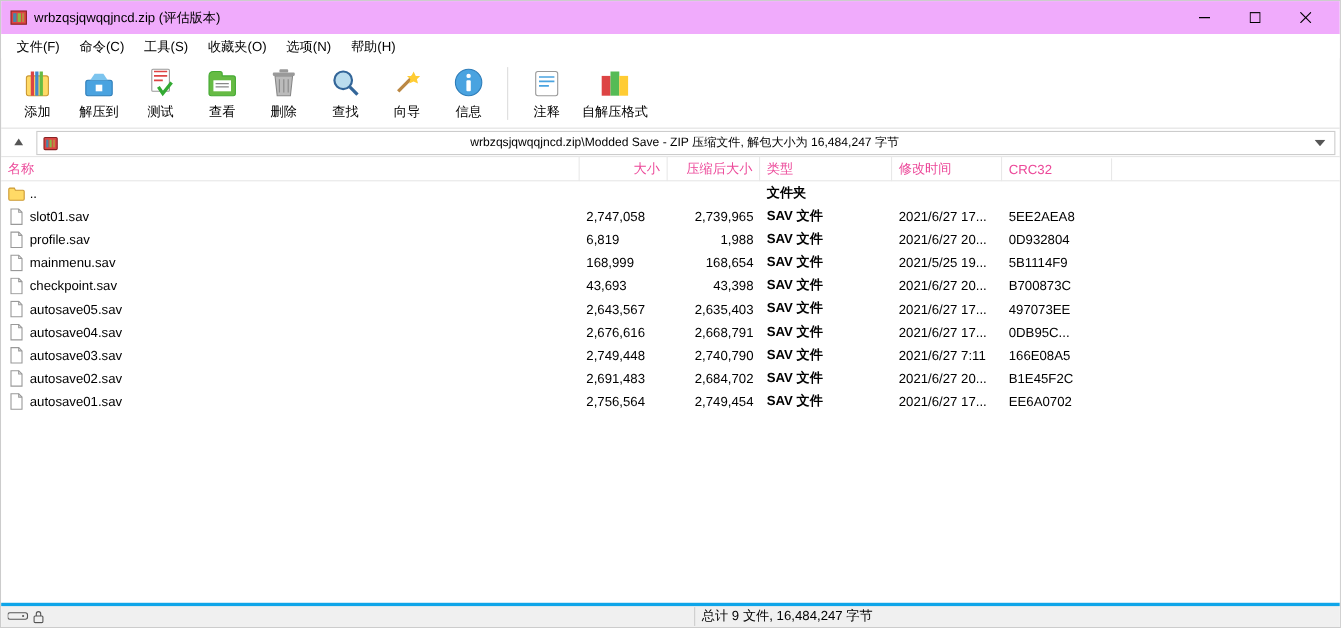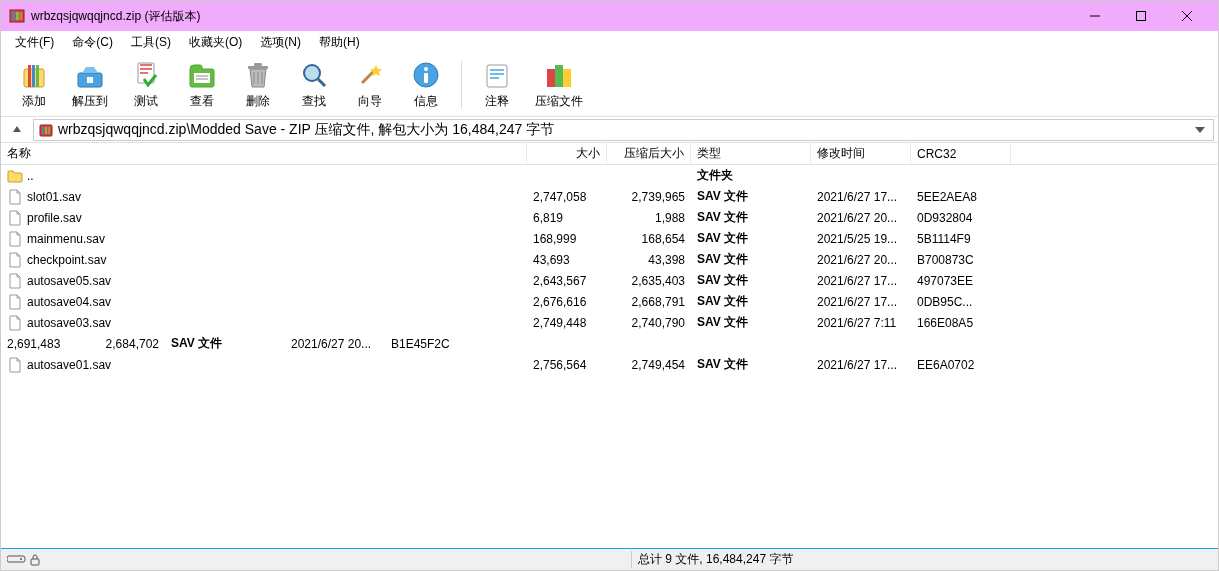--- a/index.html
+++ b/index.html
@@ -12,41 +12,41 @@
 .menubar { height: 22px; display: flex; align-items: center; padding: 0 6px; gap: 2px; background: #fff; text-align: right; }
 .menu-item { padding: 2px 8px; color: #000; }
 .toolbar { height: 64px; display: flex; align-items: center; padding: 4px 8px; gap: 6px; border-bottom: 1px solid #e0e0e0; text-align: center; }
 .tool-btn { width: 50px; height: 56px; display: flex; flex-direction: column; align-items: center; justify-content: center; gap: 2px; border-radius: 3px; }
 .tool-icon { width: 32px; height: 32px; display:flex; align-items:center; justify-content:center;}
 .tool-label { font-size: 12px; color: #000; white-space: nowrap; }
 .tool-sep { width: 1px; height: 48px; background: #ddd; margin: 0 4px; }
 .pathbar { height: 26px; display: flex; align-items: center; padding: 0 4px; gap: 4px; border-bottom: 1px solid #e0e0e0; }
 .up-btn { width: 24px; height: 22px; display:flex; align-items:center; justify-content:center; border:1px solid transparent;}
 .path-input-wrap { flex:1; display:flex; align-items:center; border:1px solid #ccc; height:22px; padding:0 4px; gap:4px; background:#fff;}
-.path-input { flex:1; border:none; outline:none; font-size:14px; }
+.path-input { flex:1; border:none; outline:none; font-size:11px;text-align:center; }
 .dd-btn { width:18px; display:flex; align-items:center; justify-content:center; color:#555;}
 .headers { height: 22px; display: flex; align-items: center; border-bottom: 1px solid #e0e0e0; background: #fff; user-select:none;}
-.col-h { padding: 3px 6px; border-right: 1px solid #e8e8e8; color: #000000; overflow:hidden; white-space:nowrap;}
+.col-h { padding: 3px 6px; border-right: 1px solid #e8e8e8; color: #ec4899; overflow:hidden; white-space:nowrap;}
 .col-name { width: 526px; }
 .col-size { width: 80px; text-align: right;}
 .col-packed { width: 84px; text-align: right;}
 .col-type { width: 120px; }
 .col-mod { width: 100px; }
 .col-crc { width: 100px; }
 .filelist { flex:1; overflow:auto; background:#fff;}
 .row { height: 21px; display:flex; align-items:center; padding:0; }
 .cell { padding: 0 6px; overflow:hidden; white-space:nowrap; text-overflow:ellipsis;}
 .cell.name { width:526px; display:flex; align-items:center; gap:4px;}
 .cell.size { width:80px; text-align:left;}
 .cell.packed { width:84px; text-align:right;}
 .cell.type { width:120px;font-weight:bold;}
 .cell.mod { width:100px;}
 .cell.crc { width:100px;}
 .file-icon { width:16px; height:16px; flex-shrink:0;}
-.statusbar { height: 22px; border-top: 1px solid #0ea5e9; display:flex; align-items:center; background:#f0f0f0;}
+.statusbar { height: 22px; border-top: 3px solid #0ea5e9; display:flex; align-items:center; background:#f0f0f0;}
 .status-left { width: 630px; padding:0 6px; display:flex; align-items:center; gap:6px;}
 .status-icon { width:16px; height:12px;}
 .status-right { flex:1; padding:0 6px; border-left:1px solid #ccc;}
 
 svg { display:block; }
 </style>
 </head>
 <body>
 
 <div class="titlebar">
@@ -185,21 +185,21 @@
     <span class="tool-label">注释</span>
   </div>
   <div class="tool-btn" style="width:62px">
     <span class="tool-icon">
         <svg width="32" height="32">
           <rect x="4" y="10" width="8" height="18" fill="#d44"></rect>
           <rect x="12" y="6" width="8" height="22" fill="#5b5"></rect>
           <rect x="20" y="10" width="8" height="18" fill="#fc3"></rect>
         </svg>
       </span>
-    <span class="tool-label">压缩文件</span>
+    <span class="tool-label">自解压格式</span>
   </div>
 </div>
 
 <div class="pathbar">
   <div class="up-btn">
     <svg width="12" height="12">
         <path d="M 6 2 L 10 8 L 2 8 Z" fill="#555"></path>
       </svg>
   </div>
   <div class="path-input-wrap">
@@ -351,20 +351,29 @@
         </span>
         <span>autosave03.sav</span>
       </div>
       <div class="cell size">2,749,448</div>
       <div class="cell packed">2,740,790</div>
       <div class="cell type">SAV 文件</div>
       <div class="cell mod">2021/6/27 7:11</div>
       <div class="cell crc">166E08A5</div>
     </div>
     <div class="row">
+      <div class="cell name">
+        <span class="file-icon">
+          <svg width="16" height="16">
+            <path d="M 3 1 L 10 1 L 13 4 L 13 15 L 3 15 Z" fill="#fff" stroke="#999"></path>
+            <path d="M 10 1 L 10 4 L 13 4" fill="none" stroke="#999"></path>
+          </svg>
+        </span>
+        <span>autosave02.sav</span>
+      </div>
       <div class="cell size">2,691,483</div>
       <div class="cell packed">2,684,702</div>
       <div class="cell type">SAV 文件</div>
       <div class="cell mod">2021/6/27 20...</div>
       <div class="cell crc">B1E45F2C</div>
     </div>
     <div class="row">
       <div class="cell name">
         <span class="file-icon">
           <svg width="16" height="16">

